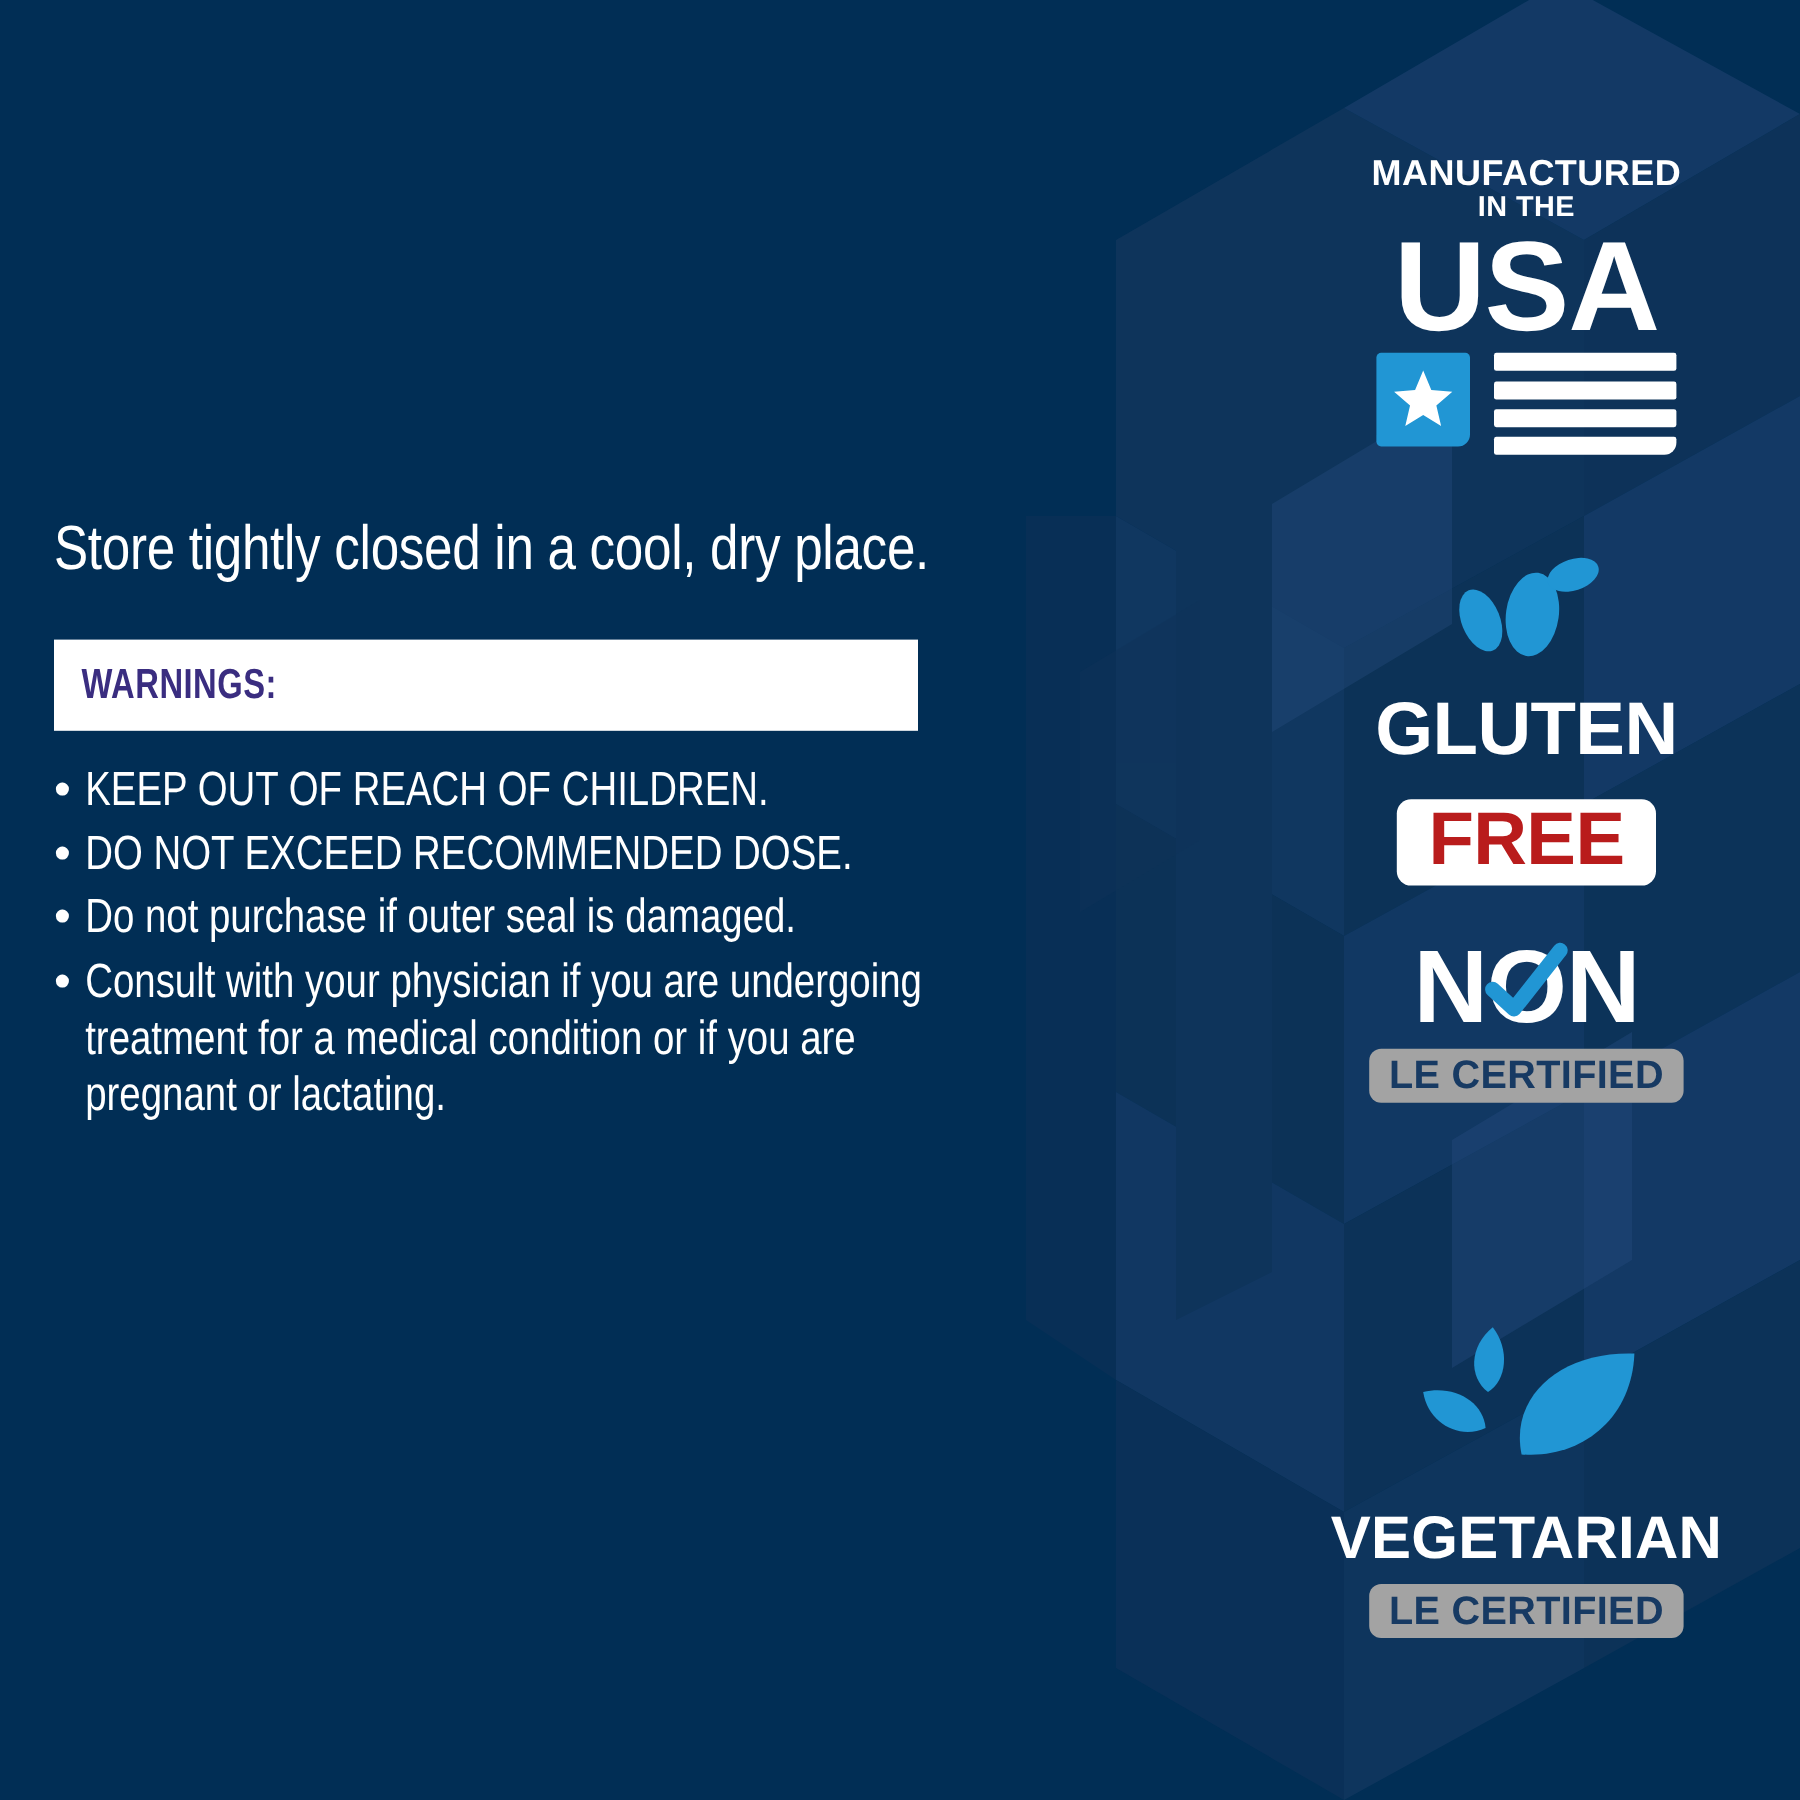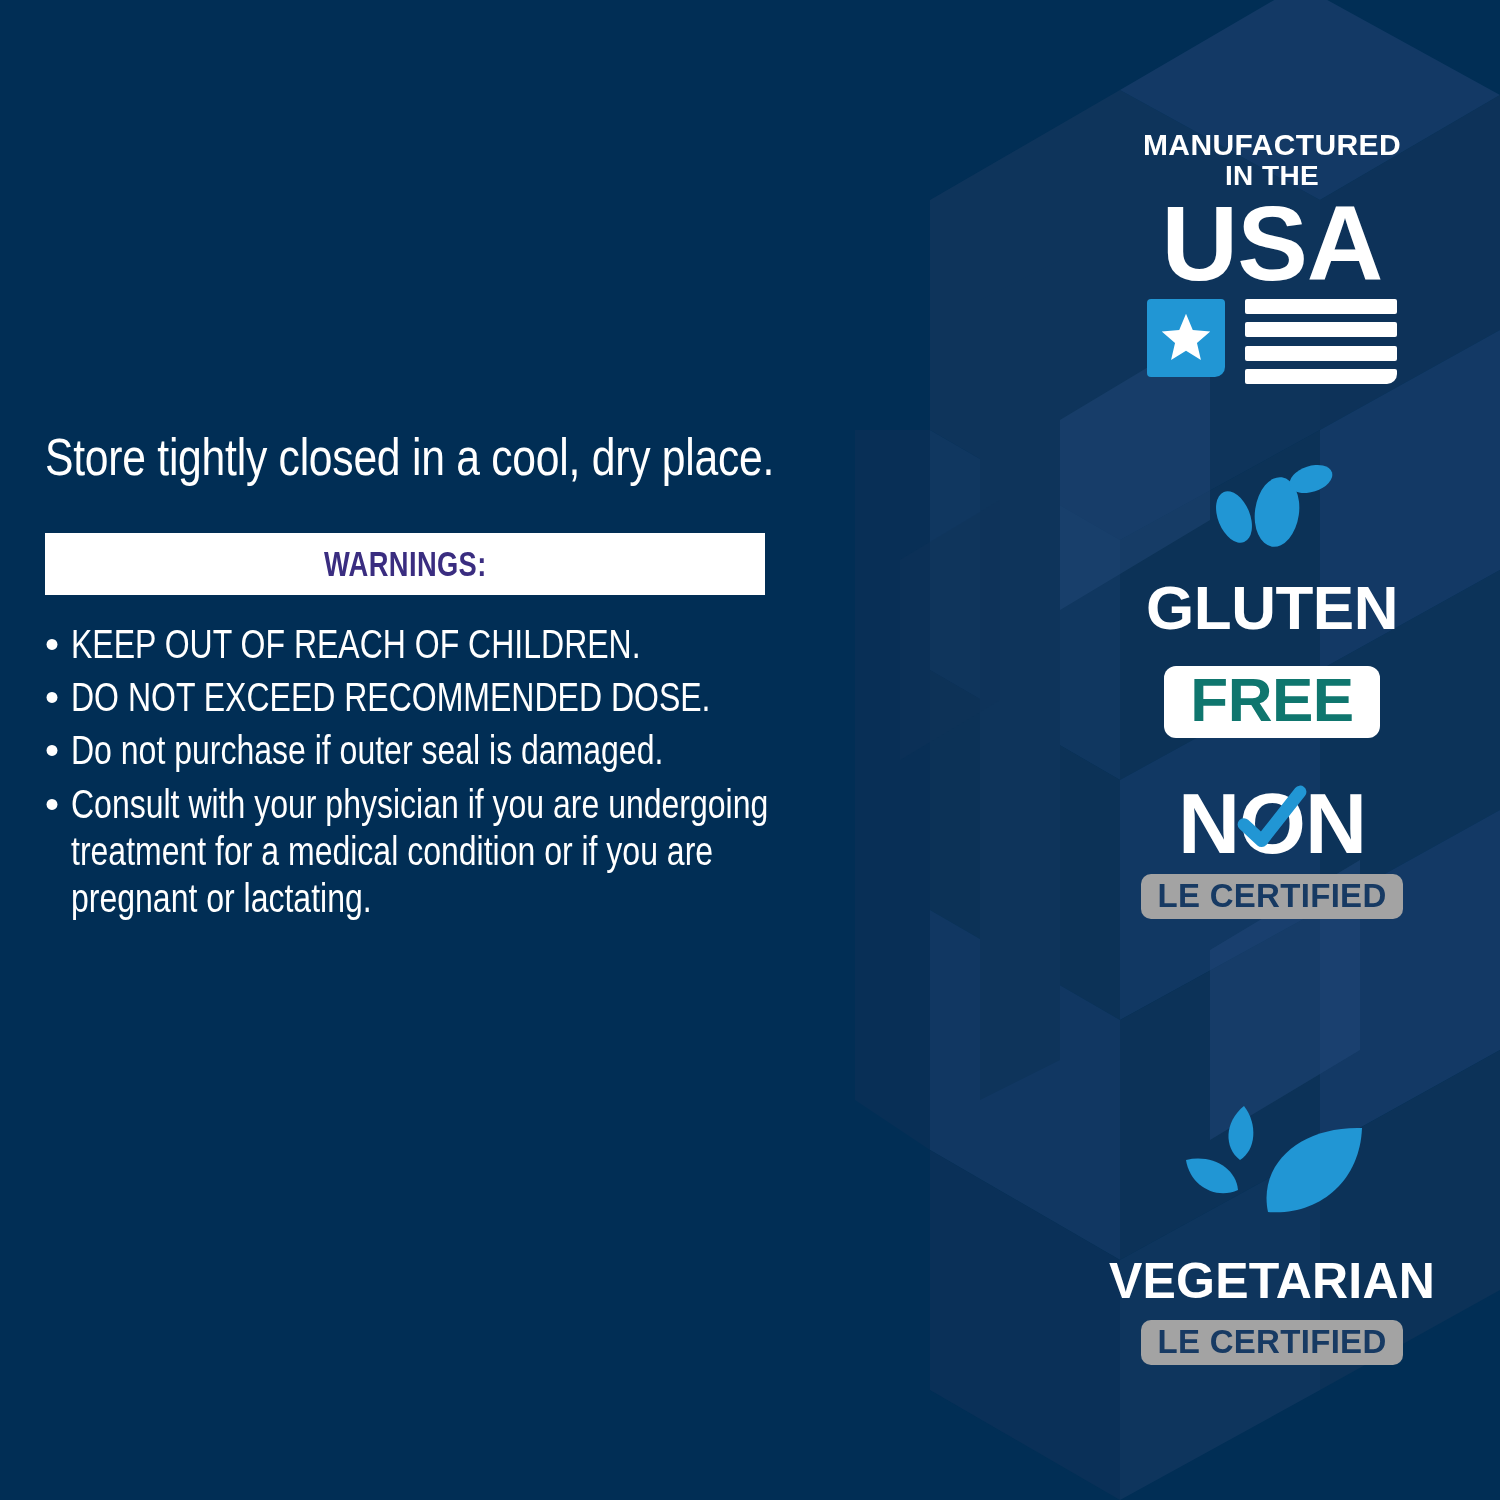--- a/index.html
+++ b/index.html
@@ -41,25 +41,24 @@
     font-weight: 400;
     letter-spacing: -0.3px;
     transform: scaleX(0.82);
     transform-origin: left center;
     white-space: nowrap;
   }
 
   #warnings-bar {
     margin-top: 48px;
     width: 720px;
-    height: 62px;
+    height: 76px;
     background: #ffffff;
     display: flex;
     align-items: center;
-    justify-content: center;
   }
   #warnings-title {
     color: #3a2d80;
     font-size: 35px;
     font-weight: bold;
     letter-spacing: 0.5px;
     transform: scaleX(0.78);
     transform-origin: center center;
     white-space: nowrap;
   }
@@ -113,21 +112,21 @@
 
   
   #badge-usa { top: 130px; }
   .usa-line1, .usa-line2 {
     color: #ffffff;
     font-weight: bold;
     letter-spacing: 0.4px;
     white-space: nowrap;
   }
   .usa-line1 { font-size: 30px; line-height: 1.0; }
-  .usa-line2 { font-size: 28px; line-height: 1.12; }
+  .usa-line2 { font-size: 24px; line-height: 1.12; }
   .usa-word {
     color: #ffffff;
     font-size: 106px;
     font-weight: bold;
     line-height: 0.92;
     letter-spacing: -1px;
     margin-top: 4px;
   }
   .usa-flag {
     margin-top: 6px;
@@ -164,21 +163,21 @@
     font-weight: bold;
     line-height: 1.0;
     letter-spacing: -0.5px;
     margin-top: 4px;
   }
   .pill-dark-on-white {
     background: #ffffff;
     border-radius: 12px;
     padding: 3px 26px 7px 26px;
     margin-top: 8px;
-    color: #0f766e;
+    color: #b91c1c;
     font-weight: bold;
     line-height: 1.0;
   }
   #gf-free { font-size: 62px; letter-spacing: -0.5px; }
 
   
   #badge-nongmo { top: 782px; }
   .ng-row {
     display: flex;
     align-items: center;

